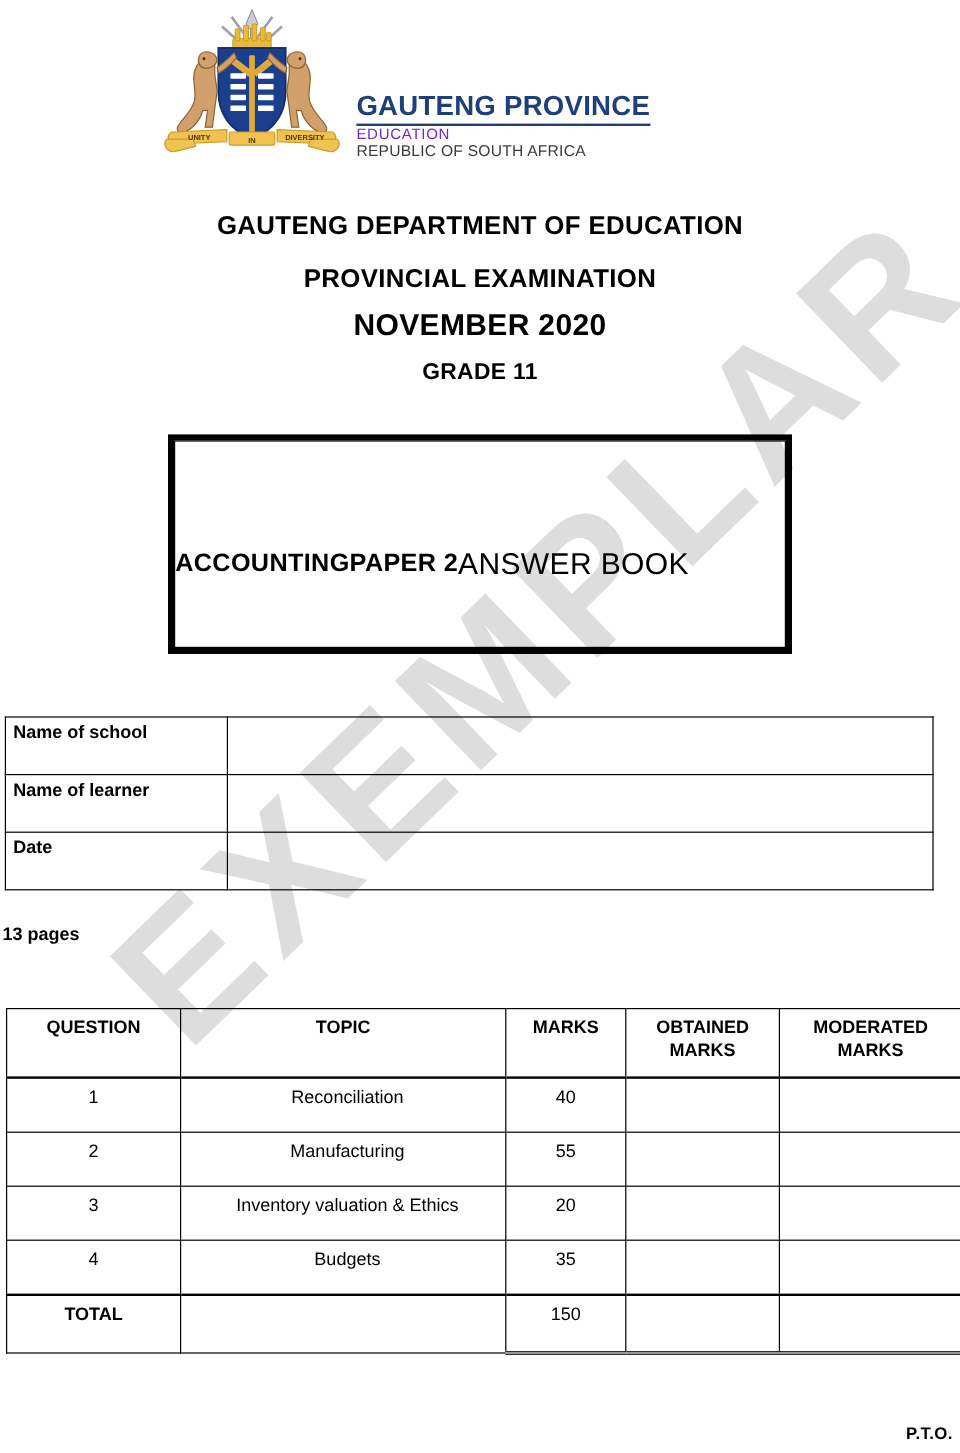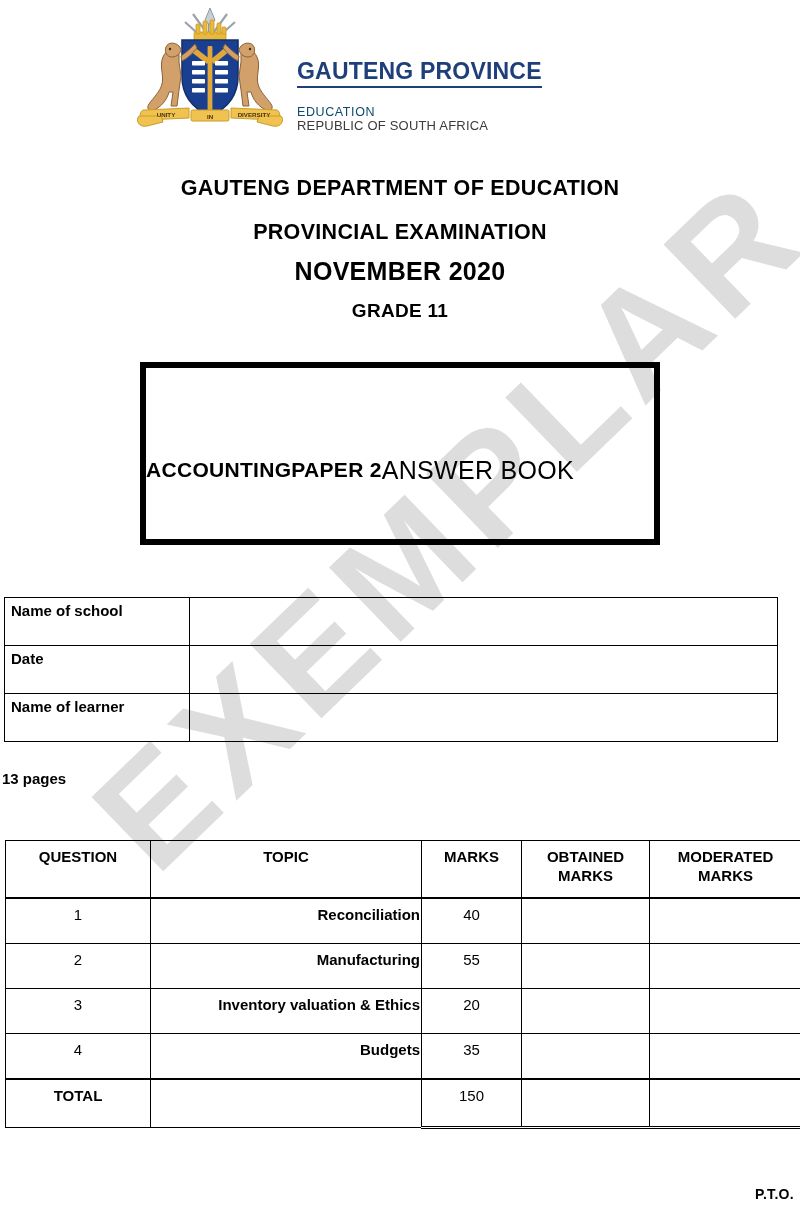--- a/index.html
+++ b/index.html
@@ -68,23 +68,23 @@
     font-weight: bold;
     color: #1f3f7a;
     letter-spacing: 0.2px;
     border-bottom: 2px solid #1f3f7a;
     display: inline-block;
     padding-bottom: 1px;
     line-height: 1.12;
   }
   .logo-line2 {
     font-size: 12.5px;
-    color: #0c4a6e;
+    color: #6d28d9;
     letter-spacing: 0.6px;
-    margin-top: 17px;
+    margin-top: 0;
     line-height: 1.15;
   }
   .logo-line3 {
     font-size: 13px;
     color: #3b3b3b;
     letter-spacing: 0.2px;
     line-height: 1.15;
   }
 
   
@@ -213,23 +213,22 @@
   .marks-table tbody td {
     height: 36px;
     font-weight: normal;
   }
   .col-q  { width: 142px; }
   .col-t  { width: 268px; }
   .col-m  { width: 97px; }
   .col-o  { width: 125px; }
   .col-md { width: 149px; }
   .marks-table td.topic {
-    text-align: right;
+    text-align: center;
     padding-left: 8px;
-    font-weight: bold;
   }
   .marks-table tr.total-row td {
     border-top: 2px solid #000000;
     height: 38px;
   }
   .marks-table tr.total-row td.total-label {
     font-weight: bold;
   }
   .marks-table tr.total-row td.dbl {
     border-bottom: 3px double #000000;
@@ -353,25 +352,25 @@
     </div>
   </div>
 
   <table class="details-table">
     <tbody>
       <tr>
         <td class="label">Name of school</td>
         <td class="value"></td>
       </tr>
       <tr>
+        <td class="label">Name of learner</td>
+        <td class="value"></td>
+      </tr>
+      <tr>
         <td class="label">Date</td>
-        <td class="value"></td>
-      </tr>
-      <tr>
-        <td class="label">Name of learner</td>
         <td class="value"></td>
       </tr>
     </tbody>
   </table>
 
   <div class="pages-note">13 pages</div>
 
   <table class="marks-table">
     <thead>
       <tr>

